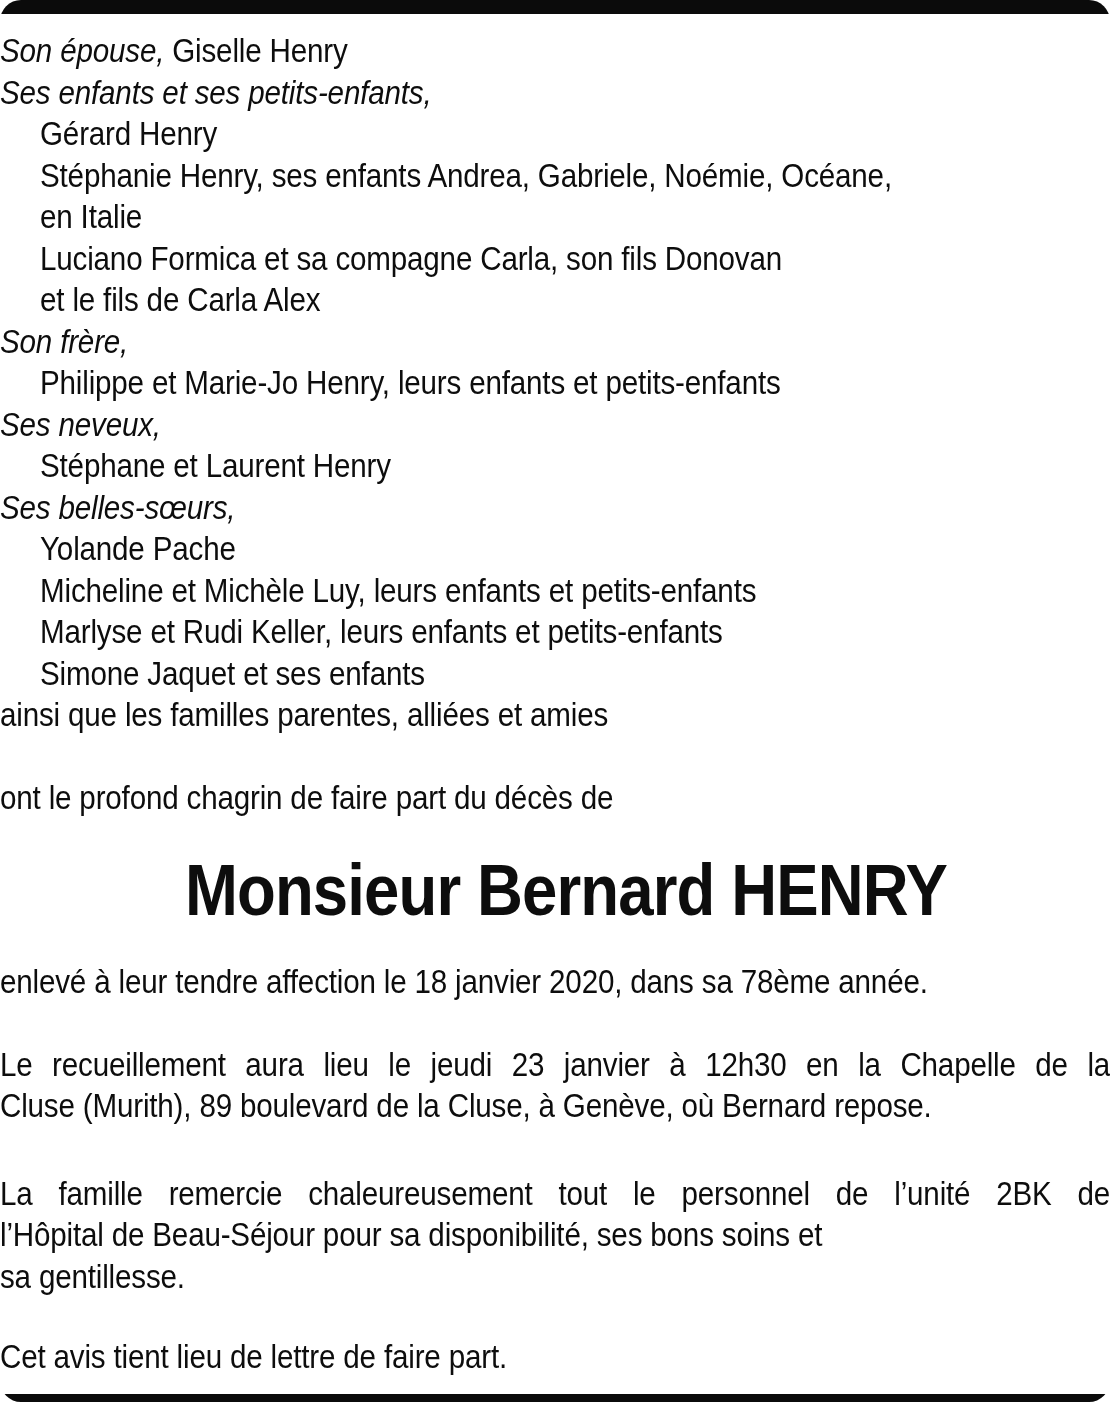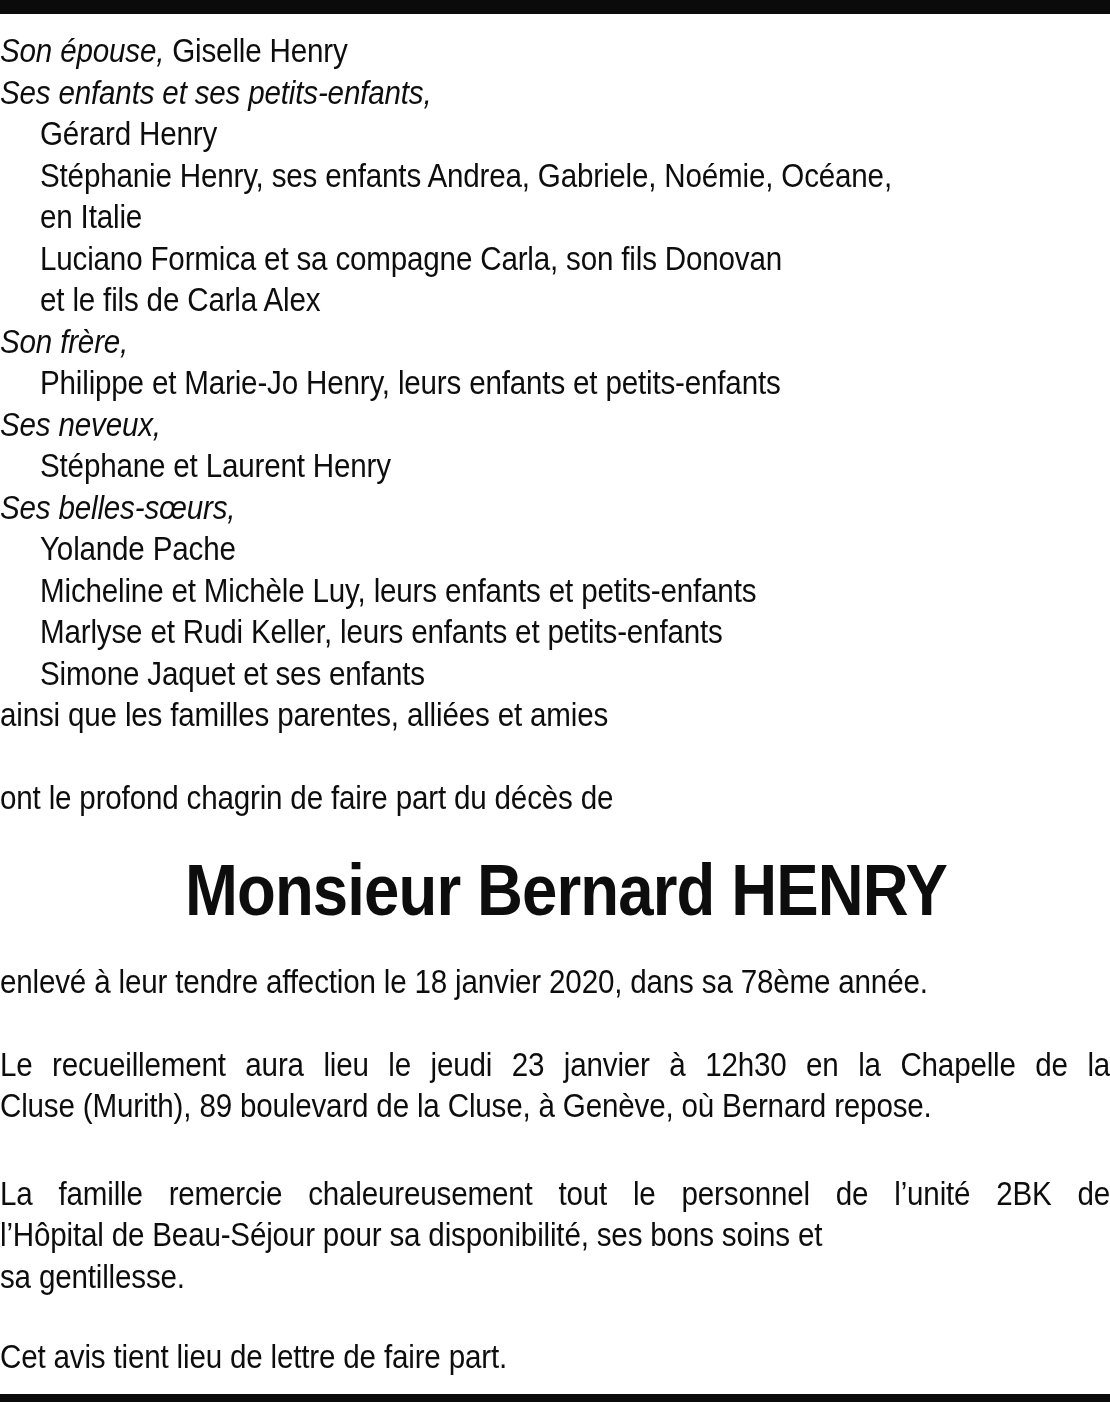--- a/index.html
+++ b/index.html
@@ -5,20 +5,21 @@
   html, body { margin: 0; padding: 0; background: #ffffff; }
   .page {
     position: relative;
     width: 1110px;
     height: 1402px;
     margin: 0 auto;
     background: #ffffff;
     overflow: hidden;
     font-family: "Liberation Sans", "DejaVu Sans", sans-serif;
     color: #0d0d0d;
+    border-radius: 21px;
   }
   .rule {
     position: absolute;
     left: 0;
     width: 1110px;
     background: #0b0b0b;
   }
   .rule.top { top: 0; height: 14px; }
   .rule.bottom { bottom: 0; height: 8px; }
 

